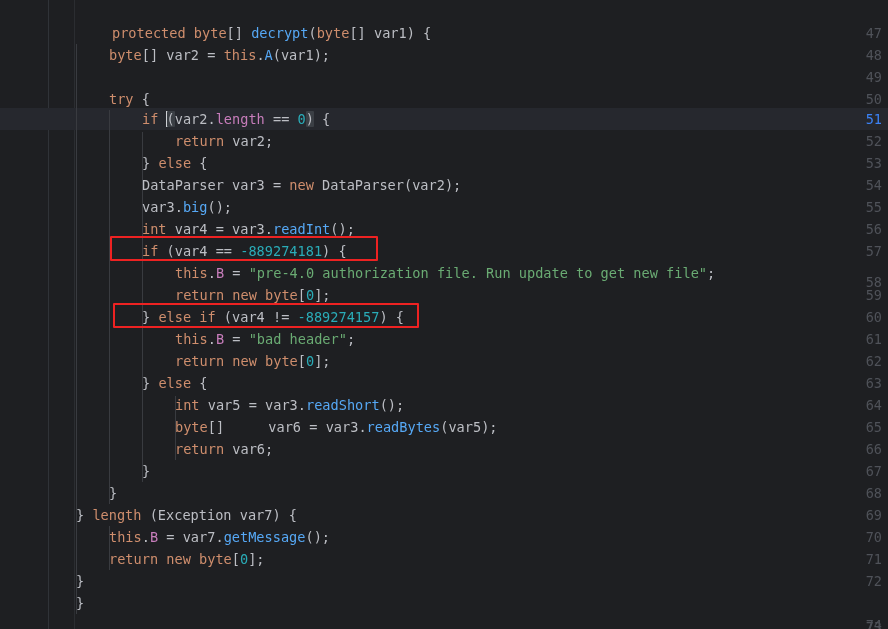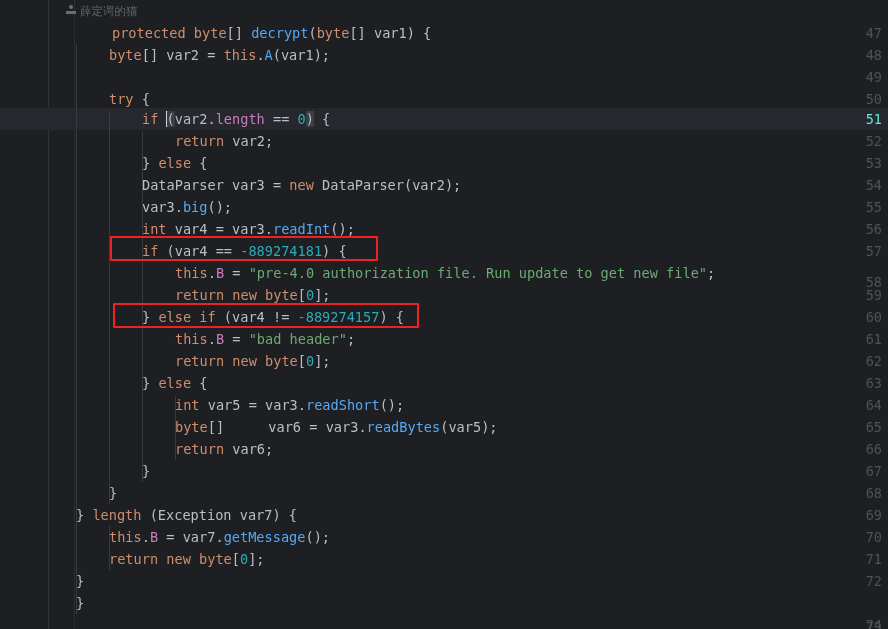--- a/index.html
+++ b/index.html
@@ -82,21 +82,21 @@
     position: absolute;
     right: 6px;
     width: 42px;
     text-align: right;
     font-size: 13.5px;
     line-height: 22px;
     height: 22px;
     color: #4f5259;
     font-family: "DejaVu Sans Mono", "Liberation Mono", monospace;
   }
-  .lineno.current { color: #5eead4; }
+  .lineno.current { color: #3b82f6; }
 
   
   .cur-line-hl {
     position: absolute;
     left: 0;
     width: 888px;
     height: 22px;
     background: #26282e;
   }
 
@@ -170,23 +170,20 @@
 <body>
 
 <div id="editor">
 
   <div class="gutter"></div>
   <div class="gutter-sep"></div>
   <div class="fold-sep"></div>
 
   <div class="cur-line-hl" style="top:108px;"></div>
 
-  <div class="annotation-row">
-    <div class="annotation-text"><span class="annot-icon"></span><span>薛定谔的猫</span></div>
-  </div>
 
   <div class="lineno" style="top:22px;">47</div>
   <div class="lineno" style="top:44px;">48</div>
   <div class="lineno" style="top:66px;">49</div>
   <div class="lineno" style="top:88px;">50</div>
   <div class="lineno current" style="top:108px;">51</div>
   <div class="lineno" style="top:130px;">52</div>
   <div class="lineno" style="top:152px;">53</div>
   <div class="lineno" style="top:174px;">54</div>
   <div class="lineno" style="top:196px;">55</div>

